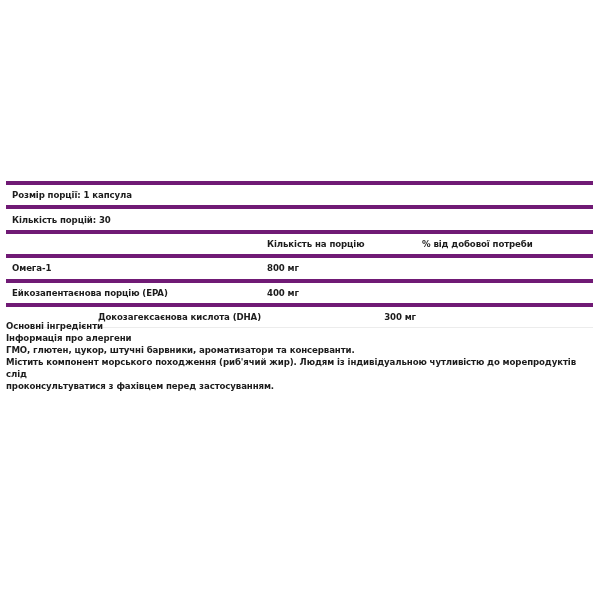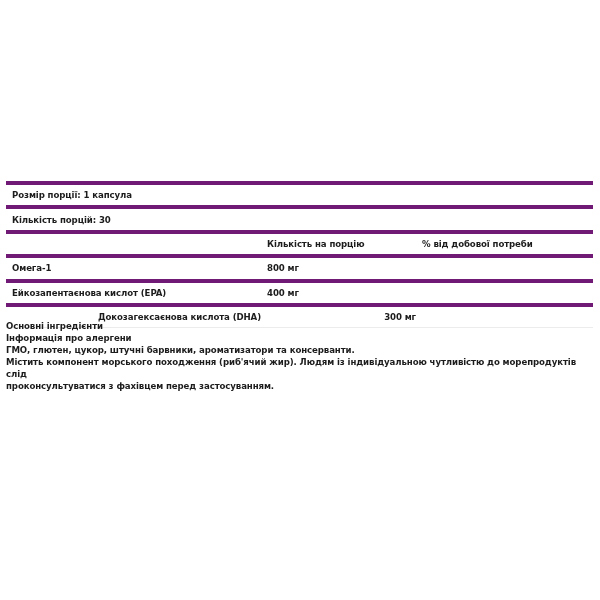--- a/index.html
+++ b/index.html
@@ -73,21 +73,21 @@
     <td></td>
     <td>Кількість на порцію</td>
     <td>% від добової потреби</td>
   </tr>
   <tr>
     <td>Омега-1</td>
     <td>800 мг</td>
     <td></td>
   </tr>
   <tr>
-    <td>Ейкозапентаєнова кислот (EPA)</td>
+    <td>Ейкозапентаєнова порцію (EPA)</td>
     <td>400 мг</td>
     <td></td>
   </tr>
   <tr>
     <td>Докозагексаєнова кислота (DHA)</td>
     <td>300 мг</td>
     <td></td>
   </tr>
 </tbody>
   </table>

